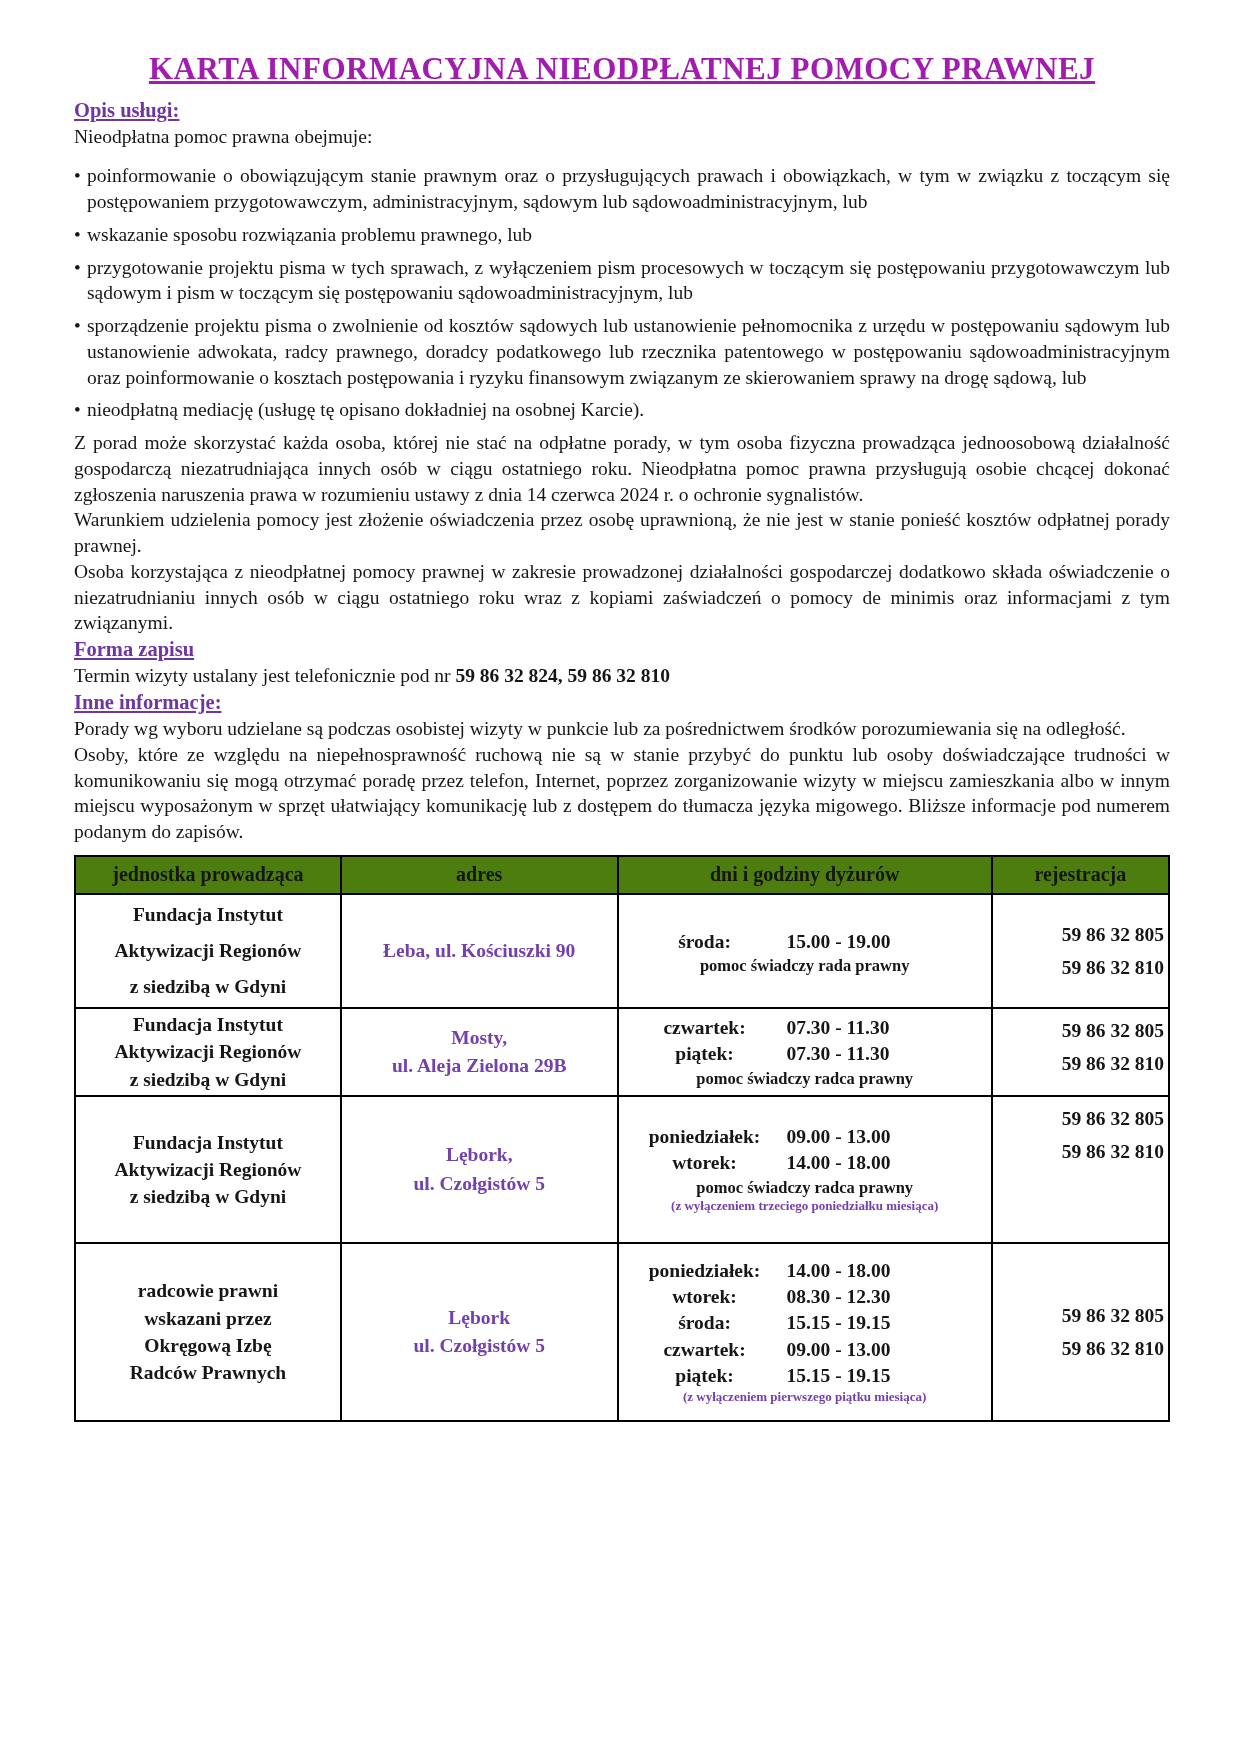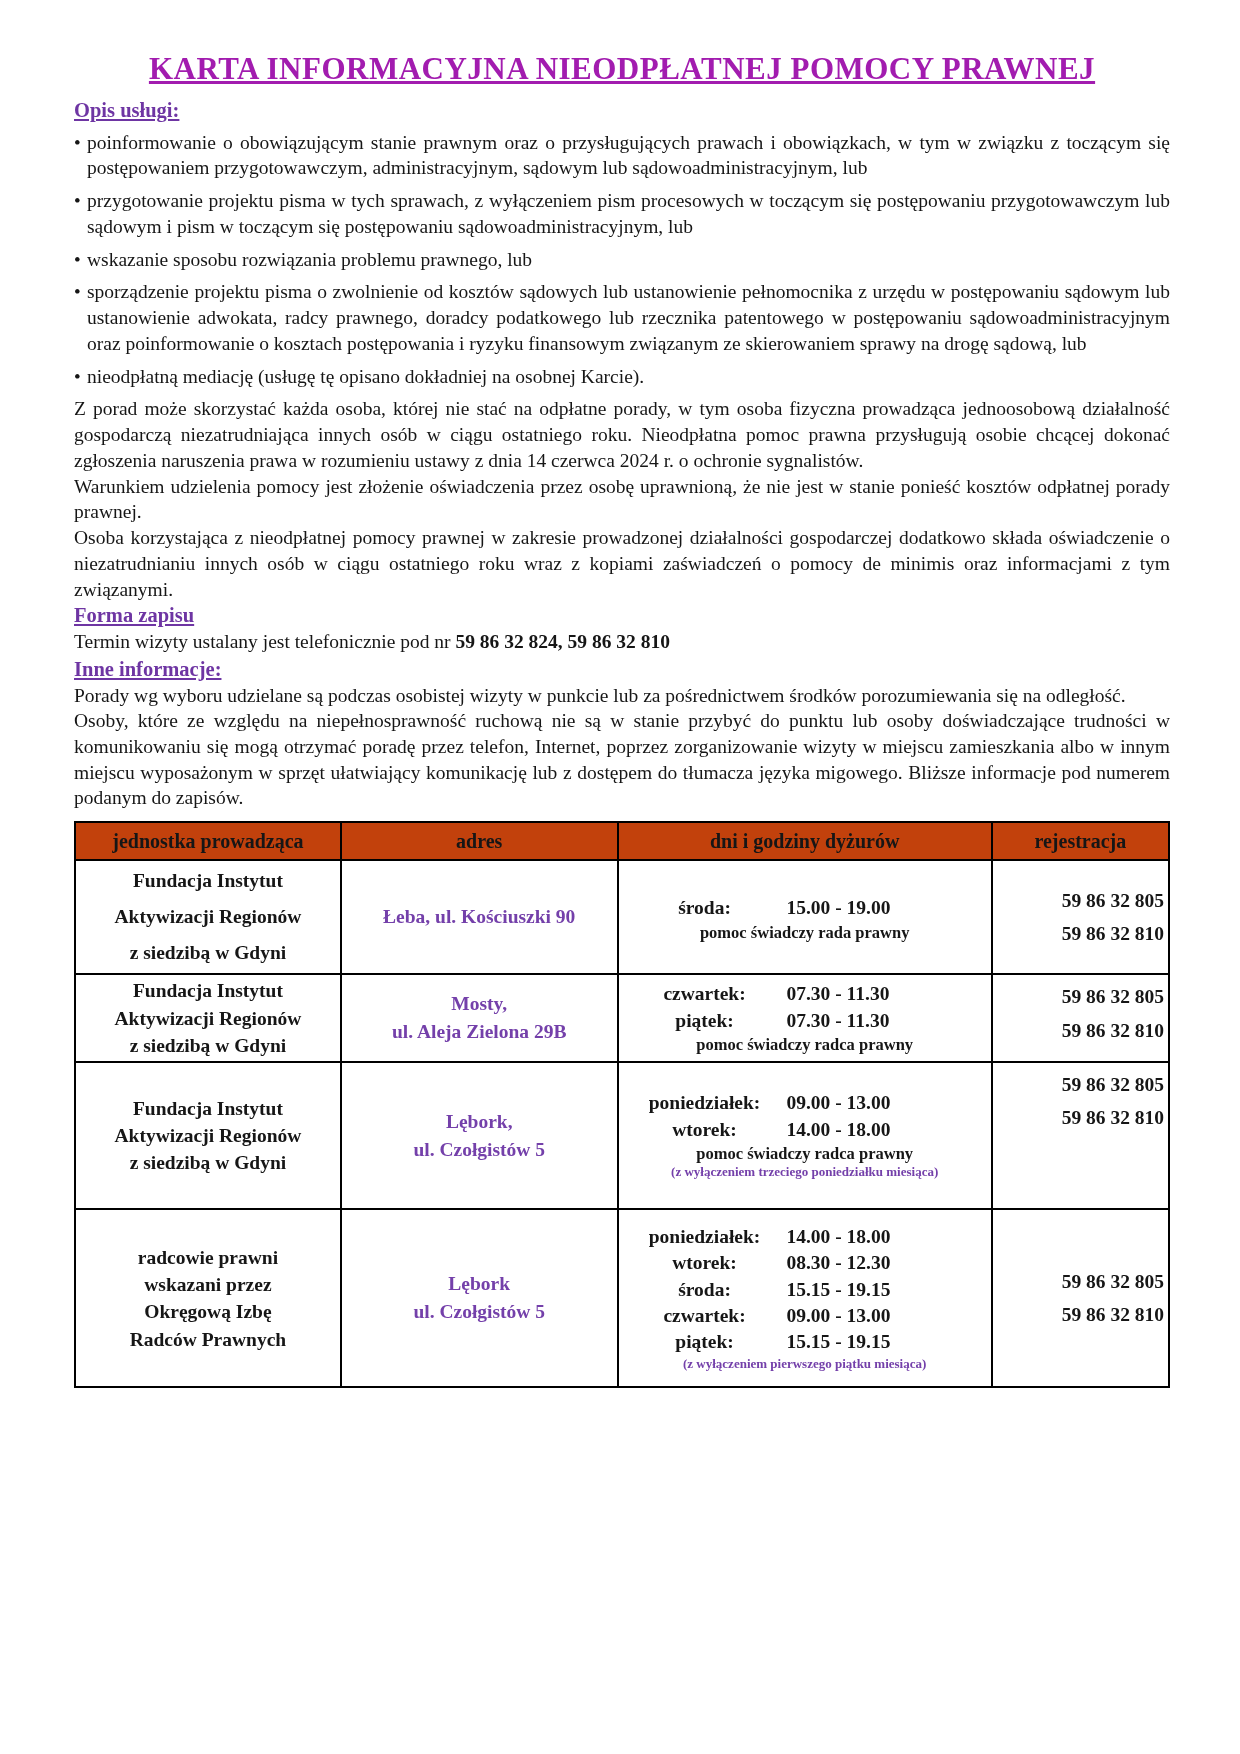--- a/index.html
+++ b/index.html
@@ -56,21 +56,21 @@
     width:100%;
     border-collapse:collapse;
     table-layout:fixed;
   }
   table.info th, table.info td{
     border:2px solid #000;
     padding:2px 4px;
     vertical-align:middle;
   }
   table.info th{
-    background:#c2410c;
+    background:#4d7c0f;
     font-size:20px;
     font-weight:bold;
     height:32px;
     text-align:center;
   }
   col.c1{width:24.3%;} col.c2{width:25.3%;} col.c3{width:34.2%;} col.c4{width:16.2%;}
 
   td.jedn{font-weight:bold;text-align:center;font-size:19.5px;line-height:1.4;}
   tr.r1 td.jedn{line-height:1.85;}
   td.adres{font-weight:bold;text-align:center;font-size:19.5px;line-height:1.45;color:#7440aa;}
@@ -94,25 +94,26 @@
   tr.r4 td{height:172px;}
 </style>
 </head>
 <body>
 
 <div class="page">
 
   <h1 class="title">KARTA INFORMACYJNA NIEODPŁATNEJ POMOCY PRAWNEJ</h1>
 
   <h2 class="sec-h">Opis usługi:</h2>
+  <p class="para intro">Nieodpłatna pomoc prawna obejmuje:</p>
 
   <ul class="bullets">
     <li>poinformowanie o obowiązującym stanie prawnym  oraz o przysługujących prawach i obowiązkach, w tym w związku z toczącym się postępowaniem przygotowawczym, administracyjnym, sądowym lub sądowoadministracyjnym, lub</li>
+    <li>wskazanie sposobu rozwiązania problemu prawnego, lub</li>
     <li>przygotowanie projektu pisma w tych sprawach, z wyłączeniem pism procesowych w toczącym się postępowaniu przygotowawczym lub sądowym i pism w toczącym się postępowaniu sądowoadministracyjnym, lub</li>
-    <li>wskazanie sposobu rozwiązania problemu prawnego, lub</li>
     <li>sporządzenie projektu pisma o zwolnienie od kosztów sądowych lub ustanowienie pełnomocnika z urzędu w postępowaniu sądowym lub ustanowienie adwokata, radcy prawnego, doradcy podatkowego lub rzecznika patentowego w postępowaniu sądowoadministracyjnym oraz poinformowanie o kosztach postępowania i ryzyku finansowym związanym ze skierowaniem sprawy na drogę sądową, lub</li>
     <li>nieodpłatną mediację (usługę tę opisano dokładniej na osobnej Karcie).</li>
   </ul>
 
   <p class="para">Z porad może skorzystać każda osoba, której nie stać na odpłatne porady, w tym osoba fizyczna prowadząca jednoosobową działalność gospodarczą niezatrudniająca innych osób w ciągu ostatniego roku. Nieodpłatna pomoc prawna przysługują osobie chcącej dokonać zgłoszenia naruszenia prawa w rozumieniu ustawy z dnia 14 czerwca 2024 r. o ochronie sygnalistów.</p>
   <p class="para">Warunkiem udzielenia pomocy jest złożenie oświadczenia przez osobę uprawnioną, że nie jest w stanie ponieść kosztów odpłatnej porady prawnej.</p>
   <p class="para">Osoba korzystająca z nieodpłatnej pomocy prawnej w zakresie prowadzonej działalności gospodarczej dodatkowo składa oświadczenie o niezatrudnianiu innych osób w ciągu ostatniego roku wraz z kopiami zaświadczeń o pomocy de minimis oraz informacjami z tym związanymi.</p>
 
   <h2 class="sec-h">Forma zapisu</h2>
   <p class="phone-line"><span>Termin wizyty ustalany jest telefonicznie pod nr </span><b>59 86 32 824, 59 86 32 810</b></p>

